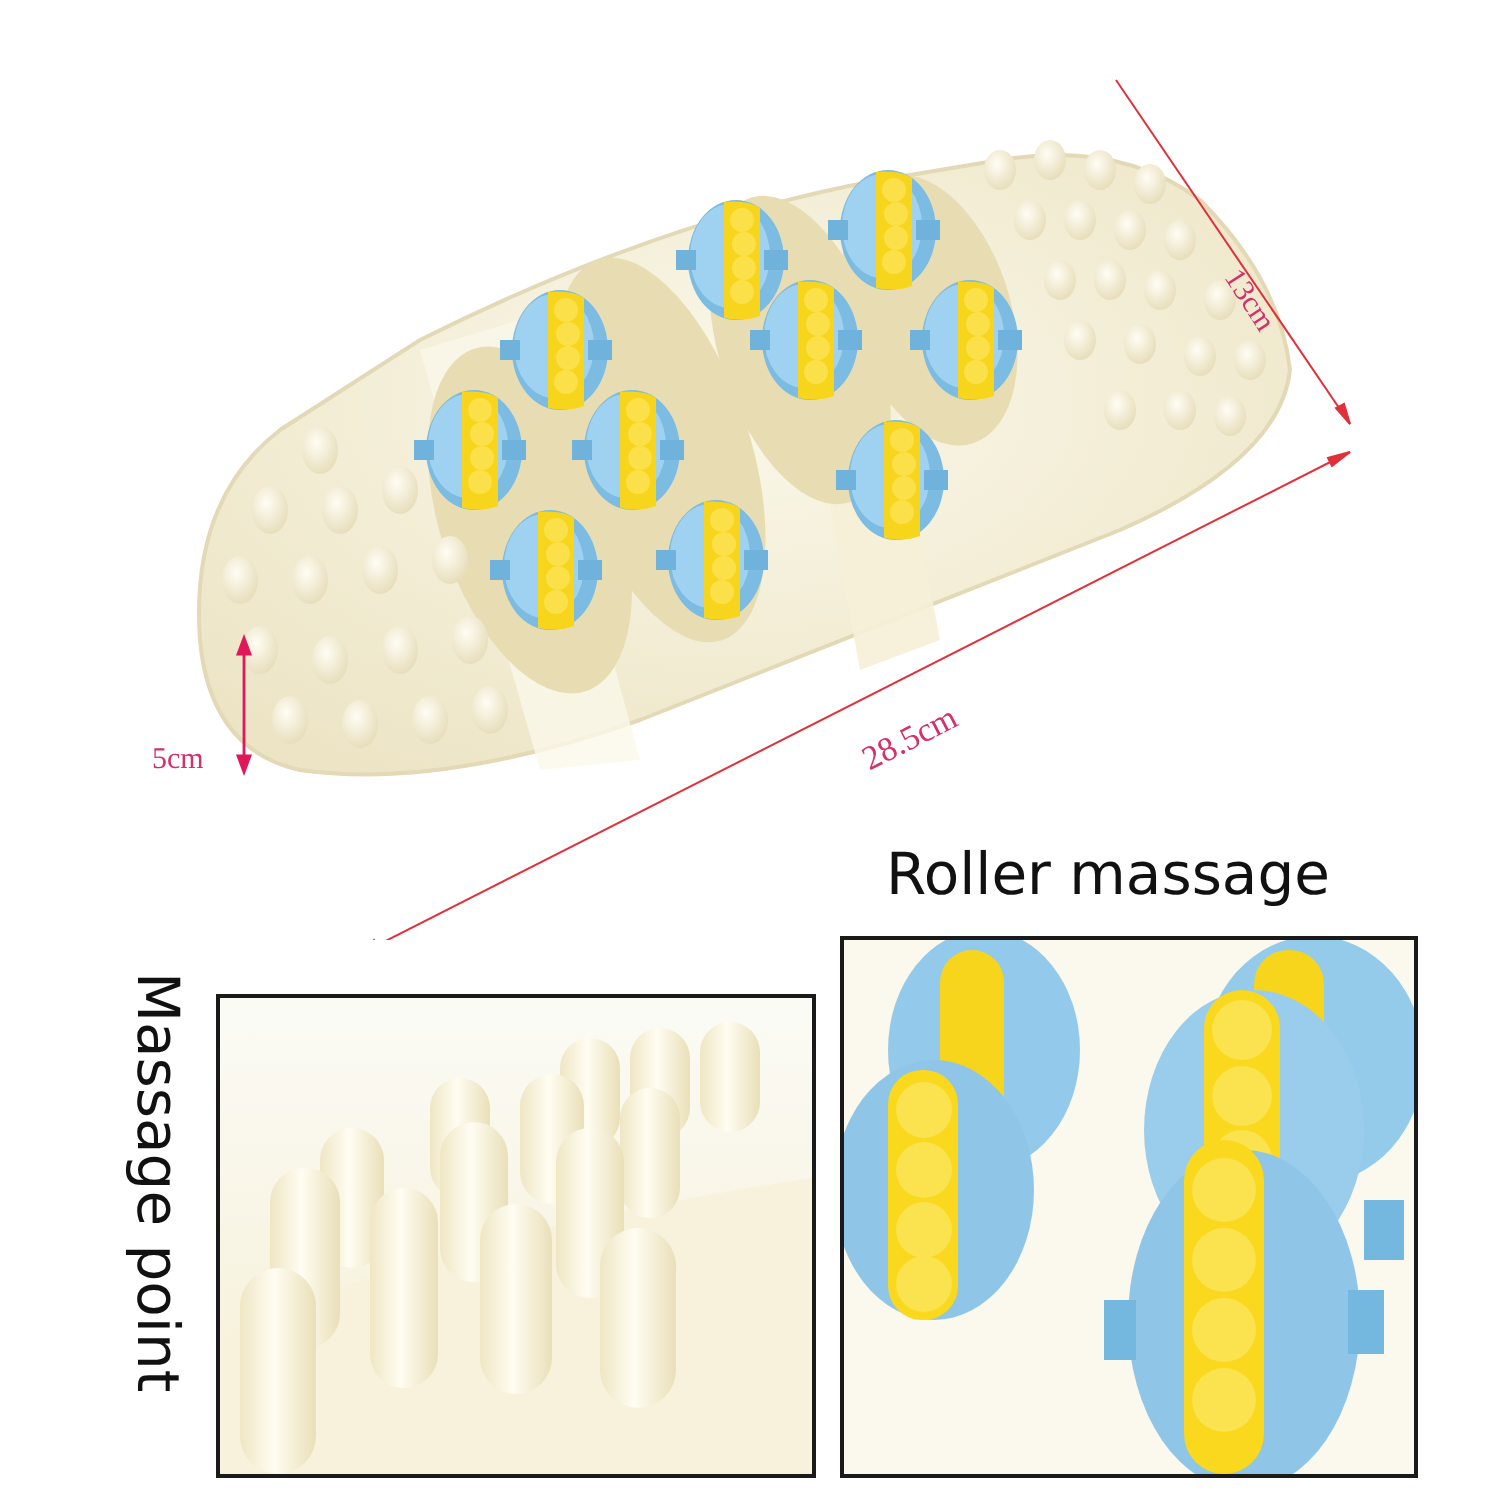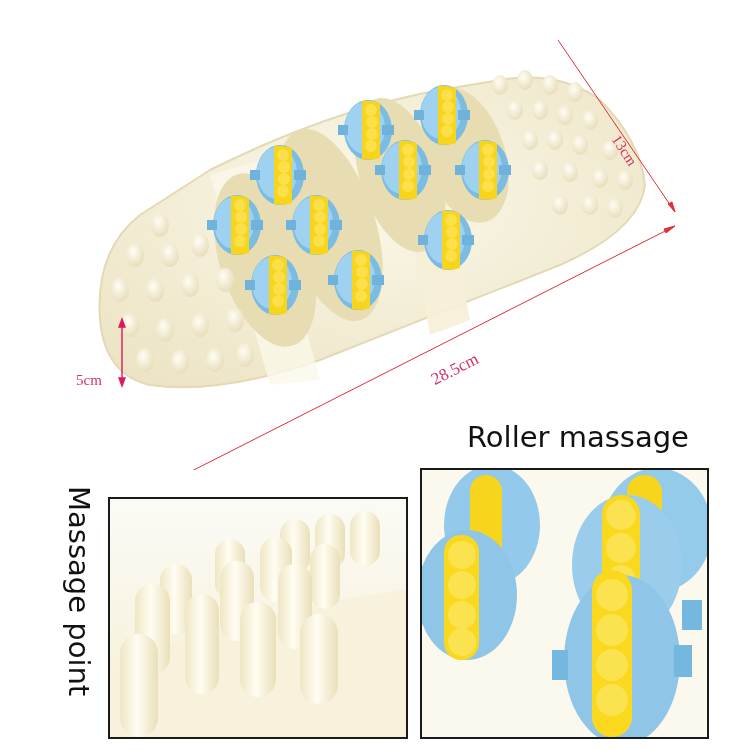--- a/index.html
+++ b/index.html
@@ -108,21 +108,21 @@
     <line x1="122" y1="322" x2="122" y2="383"></line>
     <polygon points="122,319 119,327 125,327"></polygon>
     <polygon points="122,386 119,378 125,378"></polygon>
   </g>
 </svg>
 
 <div class="abs dim-label" style="left:622px;top:132px;transform:rotate(57deg);transform-origin:left top;">13cm</div>
 <div class="abs dim-label" style="left:428px;top:372px;transform:rotate(-27deg);transform-origin:left top;font-size:17px;">28.5cm</div>
 <div class="abs dim-label" style="left:76px;top:372px;">5cm</div>
 
-<div class="abs caption" style="left:467px;top:420px;">Roller massage</div>
+<div class="abs caption" style="left:443px;top:420px;">Roller massage</div>
 
 <div class="abs caption" style="left:96px;top:486px;transform:rotate(90deg);transform-origin:left top;">Massage point</div>
 
 <div class="frame" style="left:108px;top:497px;width:300px;height:242px;background:#fbf8ee;">
   <svg width="296" height="238" viewBox="0 0 296 238">
     <defs>
       <linearGradient id="bg2" x1="0" y1="0" x2="0" y2="1">
         <stop offset="0%" stop-color="#fbfbf6"></stop>
           <stop offset="100%" stop-color="#f6efd4"></stop>
       </linearGradient>

